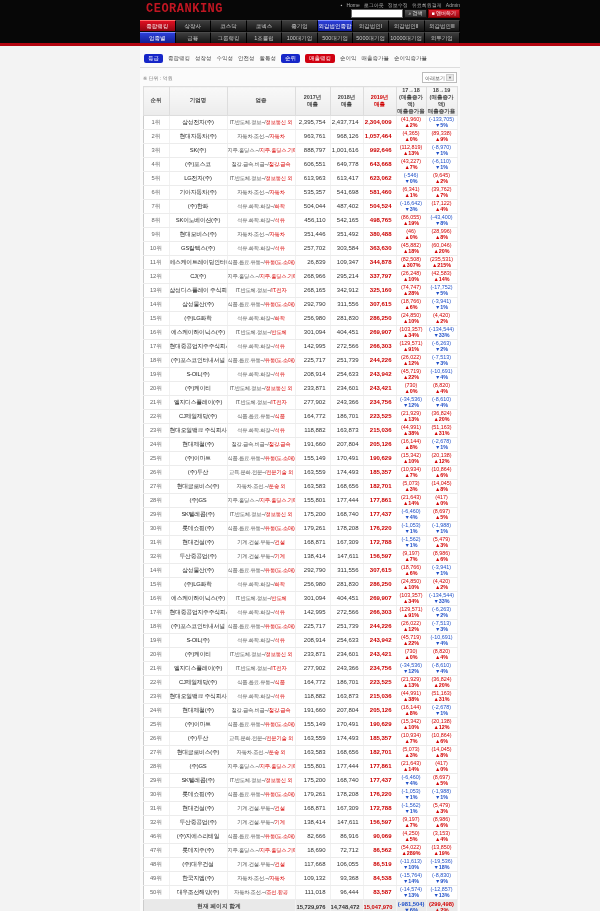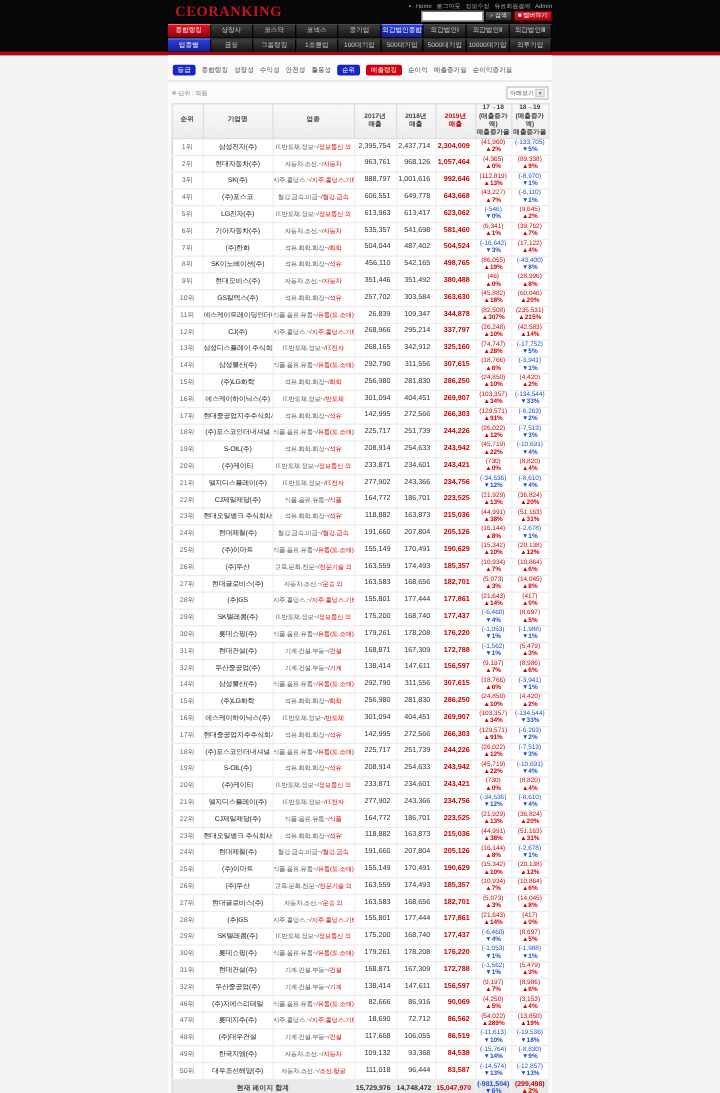--- a/index.html
+++ b/index.html
@@ -2,21 +2,21 @@
 <html><head>
 <meta charset="utf-8">
 <style>
   * { margin:0; padding:0; box-sizing:border-box; }
   html,body { width:600px; background:#f3f3f3; font-family:"Liberation Sans","DejaVu Sans",sans-serif; }
   .page { width:600px; height:911px; overflow:hidden; background:#f3f3f3; }
 
   
   .topbar { height:46px; background:#070707; border-bottom:3px solid #b30510; }
   .topbar-inner { width:320px; margin:0 auto; position:relative; height:43px; }
-  .logo { position:absolute; left:6px; top:2px; font-family:Liberation Serif, serif;
+  .logo { position:absolute; left:6px; top:2px; font-family:Liberation Mono, monospace;
           font-size:12px; font-weight:bold; color:#c11622; letter-spacing:.5px; }
   .utility { position:absolute; right:0; top:2px; font-size:5px; color:#999; display:flex; gap:4px; align-items:center; }
   .utility .u-icon { font-size:5px; color:#bbb; }
   .utility .u-link { color:#aaa; cursor:pointer; }
   .searchrow { position:absolute; right:0; top:9px; display:flex; gap:1px; height:9px; }
   .searchrow input { width:52px; height:9px; border:1px solid #666; background:#fff; font-size:5px; padding:0 2px; }
   .btn-search { height:9px; border:1px solid #111; background:linear-gradient(#555,#2a2a2a); color:#eee;
                 font-size:5px; line-height:7px; padding:0 3px; cursor:pointer; }
   .btn-join { height:9px; border:1px solid #7d0000; background:linear-gradient(#e02030,#a00a14); color:#fff;
               font-size:5px; line-height:7px; padding:0 3px; cursor:pointer; }

